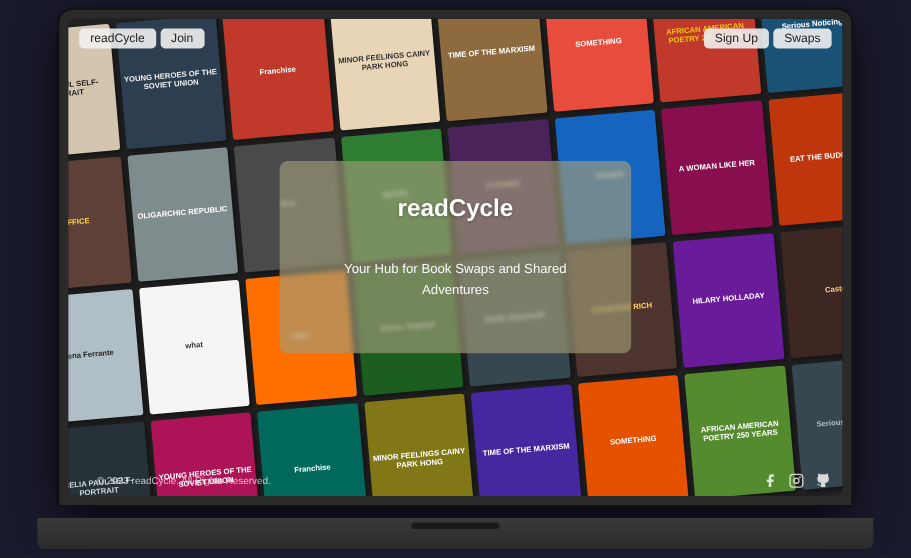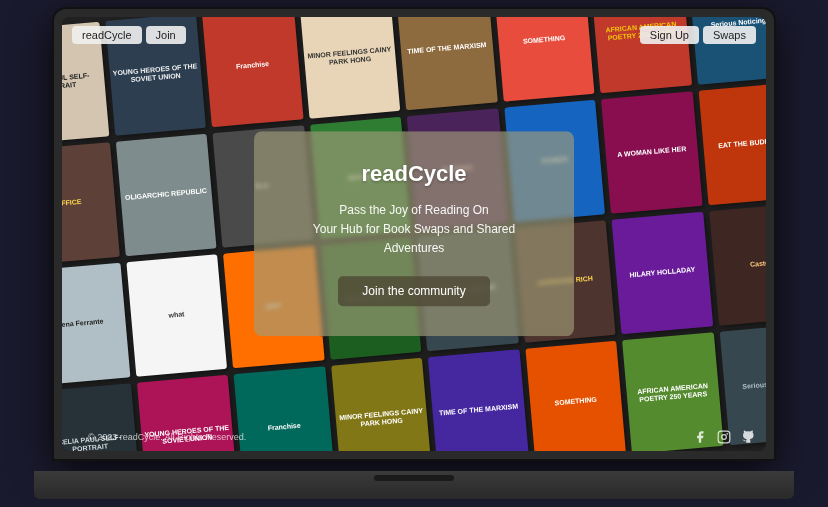--- a/index.html
+++ b/index.html
@@ -293,24 +293,23 @@
           </div>
           <div class="nav-right">
             <button class="nav-btn-outline">Sign Up</button>
             <button class="nav-btn-outline">Swaps</button>
           </div>
         </div>
 
         <div class="hero-overlay">
           <div class="hero-title">readCycle</div>
           <div class="hero-subtitle">
-            <span>Pass the Joy of Reading On</span><br>
+            <br>
             <span>Your Hub for Book Swaps and Shared Adventures</span>
           </div>
-          <button class="hero-cta">Join the community</button>
         </div>
 
         <div class="footer">
           <span class="footer-copy">© 2023 readCycle. All Rights Reserved.</span>
           <div class="footer-icons">
             <div class="footer-icon">
               <svg width="14" height="14" viewBox="0 0 24 24" fill="rgba(255,255,255,0.8)">
                 <path d="M18 2h-3a5 5 0 0 0-5 5v3H7v4h3v8h4v-8h3l1-4h-4V7a1 1 0 0 1 1-1h3z"></path>
               </svg>
             </div>

